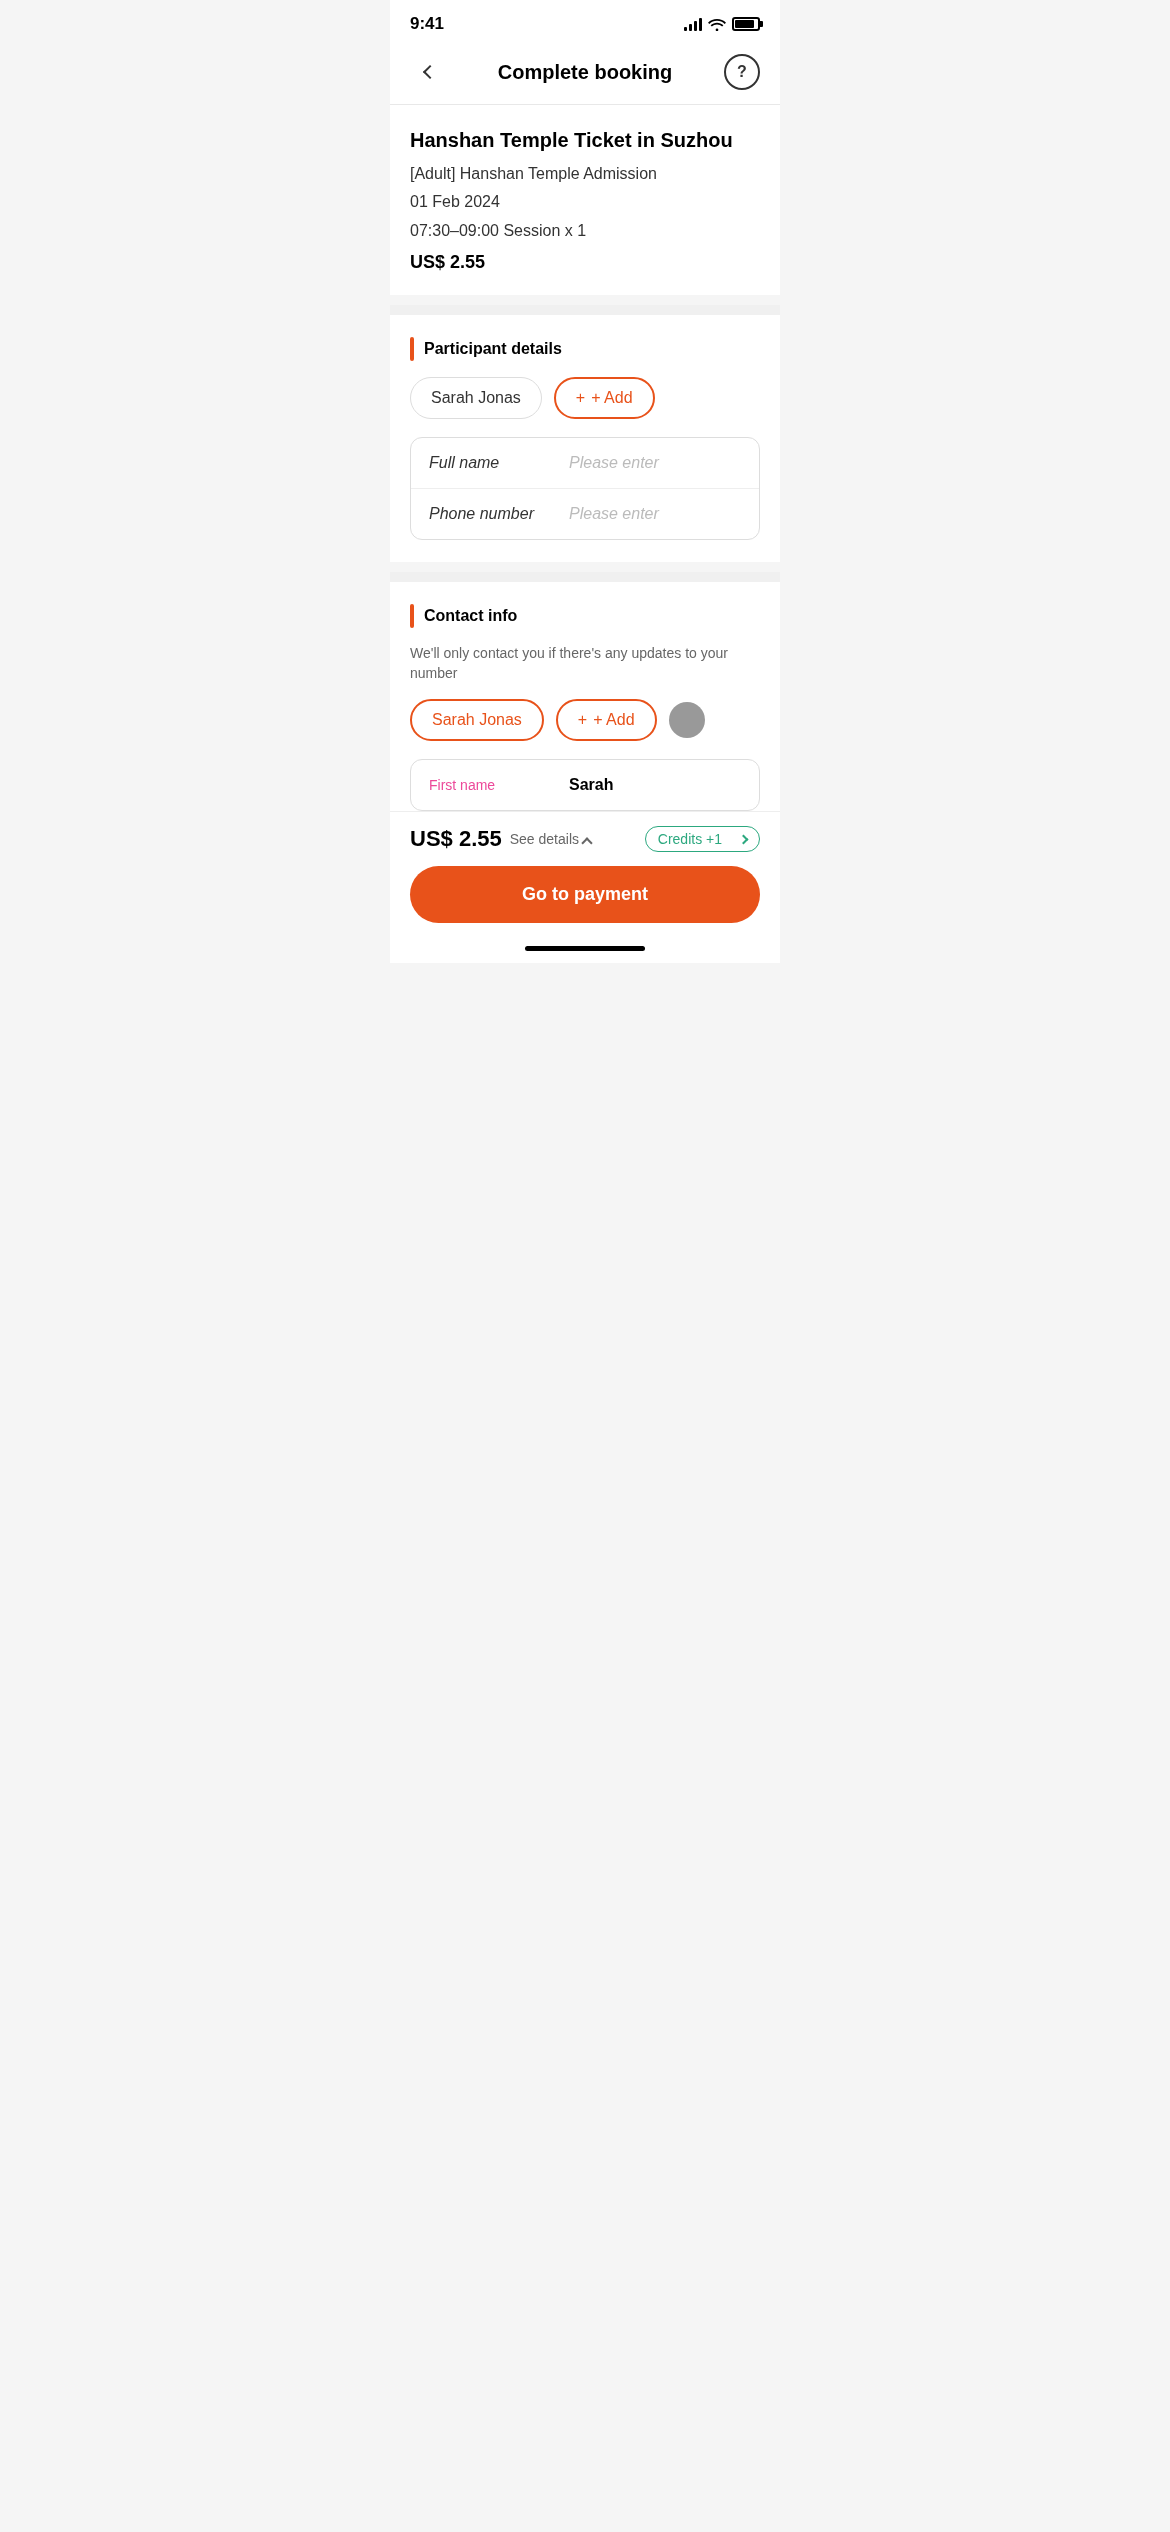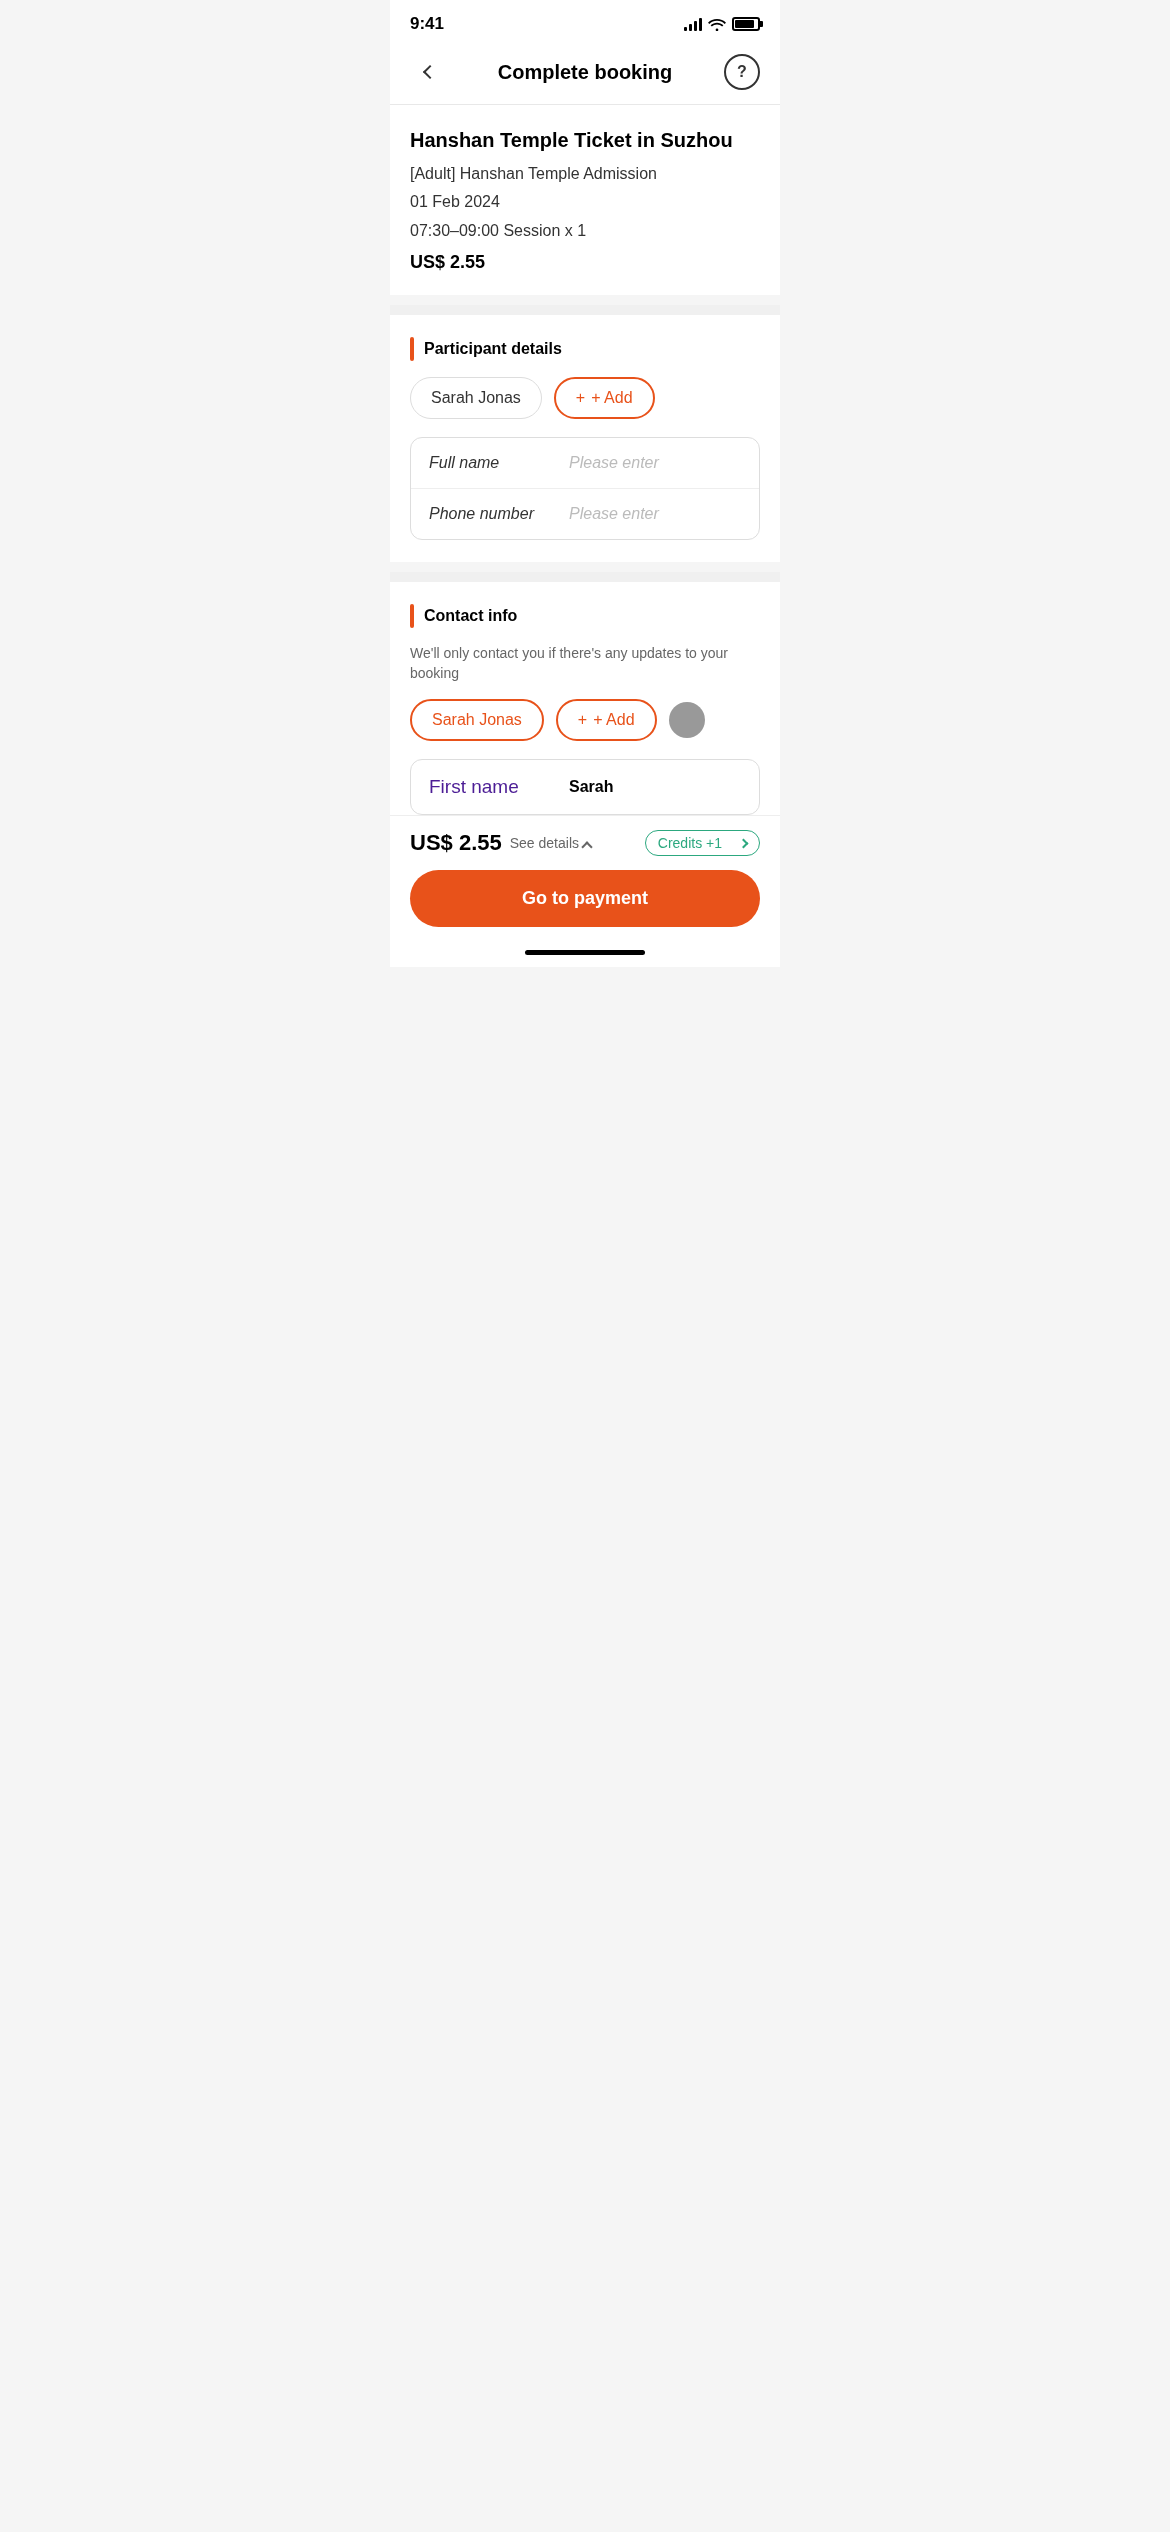--- a/index.html
+++ b/index.html
@@ -279,22 +279,22 @@
       border: 1.5px solid #ddd;
       border-radius: 12px;
       overflow: hidden;
     }
     .contact-form-row {
       display: flex;
       align-items: center;
       padding: 16px 18px;
     }
     .contact-form-label {
-      font-size: 19px;
-      color: #4c1d95;
+      font-size: 14px;
+      color: #ec4899;
       width: 140px;
       flex-shrink: 0;
     }
     .contact-form-value {
       font-size: 16px;
       color: #000;
       font-weight: 600;
     }
 
     
@@ -453,21 +453,21 @@
   </div>
 </div>
 
 <div class="section-divider"></div>
 
 <div class="contact-section">
   <div class="section-header">
     <div class="section-accent"></div>
     <span class="section-title">Contact info</span>
   </div>
-  <p class="section-subtitle">We'll only contact you if there's any updates to your booking</p>
+  <p class="section-subtitle">We'll only contact you if there's any updates to your number</p>
 
   <div class="contact-chips-row" style="margin-top: 16px;">
     <button class="chip-add-selected">
       <span>Sarah Jonas</span>
     </button>
     <button class="chip-add">
       <span>+</span>
       <span>+ Add</span>
     </button>
     <div class="toggle-circle"></div>

